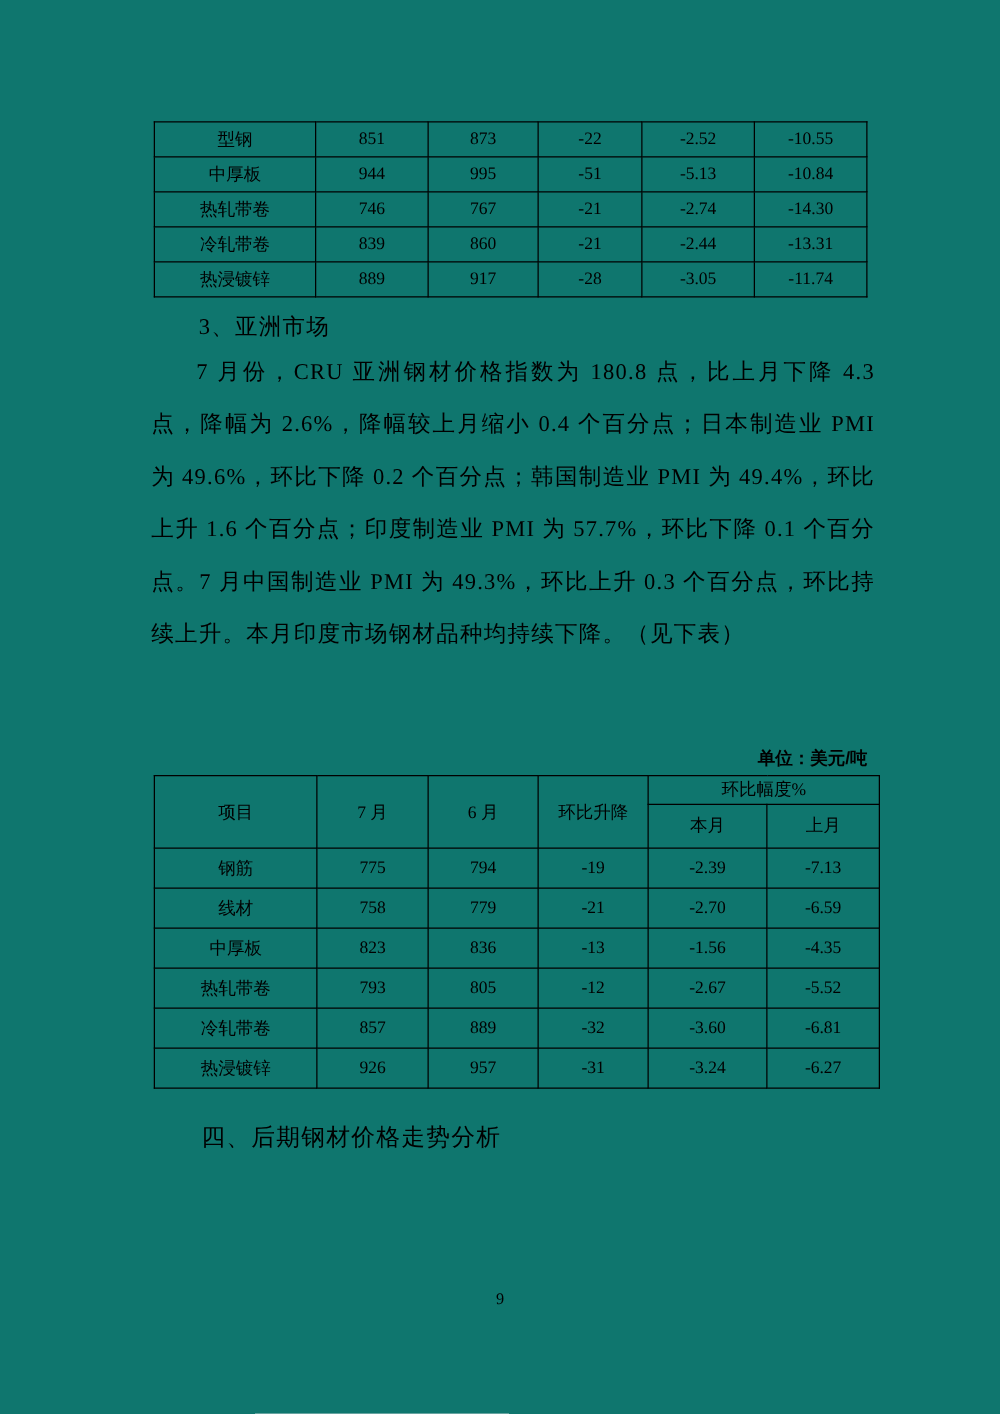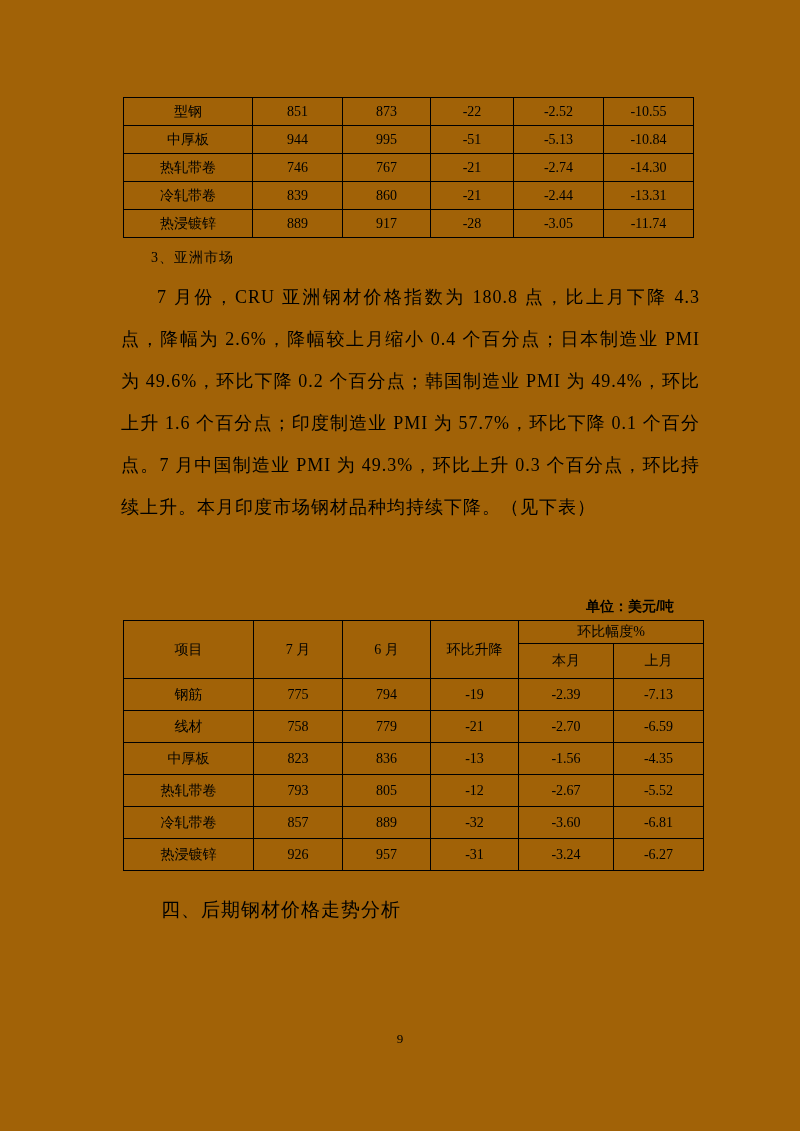--- a/index.html
+++ b/index.html
@@ -1,20 +1,20 @@
 <!DOCTYPE html>
 <html><head>
 <meta charset="utf-8">
 <style>
   html,body { margin:0; padding:0; background:#e8e8e8; }
   .page {
     position:relative;
     width:800px; height:1131px;
     margin:0 auto;
-    background:#a16207;
+    background:#0f766e;
     font-family:"Liberation Serif","DejaVu Serif",serif;
     color:#000;
     overflow:hidden;
   }
   table { border-collapse:collapse; table-layout:fixed; }
   td, th {
     border:1px solid #000;
     text-align:center; vertical-align:middle;
     font-size:14px; font-weight:normal;
     padding:0; overflow:hidden; white-space:nowrap;
@@ -22,34 +22,34 @@
   .tbl-continued { position:absolute; top:97px; left:123px; width:570px; }
   .tbl-continued td { height:27px; }
   .tbl-india { position:absolute; top:620px; left:123px; width:580px; }
   .tbl-india td.data { height:31px;text-align:center; }
   .hdr-top td { height:22px; }
   .hdr-bot td { height:34px; }
   .label-cell { font-family:"Liberation Serif","DejaVu Serif",serif; }
 
   .sec3-heading {
     position:absolute; top:249px; left:123px; width:577px;
-    font-size:14px; letter-spacing:1px; text-indent:2em;
+    font-size:18px; letter-spacing:1px; text-indent:2em;
   }
   .body-para {
     position:absolute; top:276px; left:121px; width:579px;
     font-size:18px; line-height:42px; letter-spacing:1px;
     text-align:justify; text-indent:2em; margin:0;
   }
   .tbl-title {
     position:absolute; top:572px; left:123px; width:580px;
     text-align:center; font-size:15px; font-weight:bold;
     font-family:"Liberation Sans","DejaVu Sans",sans-serif;
   }
   .tbl-unit {
-    position:absolute; top:598px; left:106px; width:568px;
+    position:absolute; top:598px; left:126px; width:568px;
     text-align:right; font-size:14px; font-weight:bold;
     font-family:"Liberation Sans","DejaVu Sans",sans-serif;
   }
   .sec4-heading {
     position:absolute; top:897px; left:123px; width:577px;
     font-size:19px; font-weight:normal; letter-spacing:1px; text-indent:2em;
     font-family:"Liberation Sans","DejaVu Sans",sans-serif;
   }
   .sec4-sub {
     position:absolute; top:938px; left:123px; width:577px;

